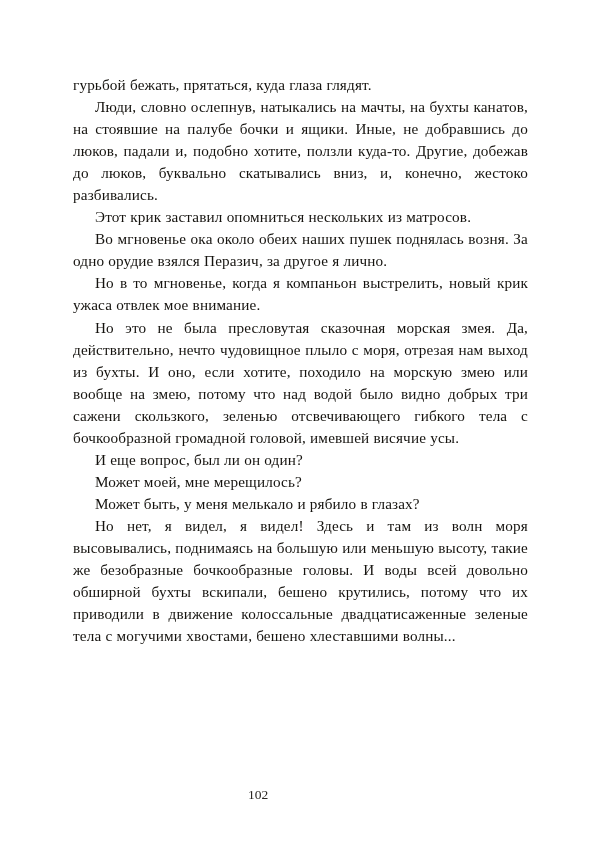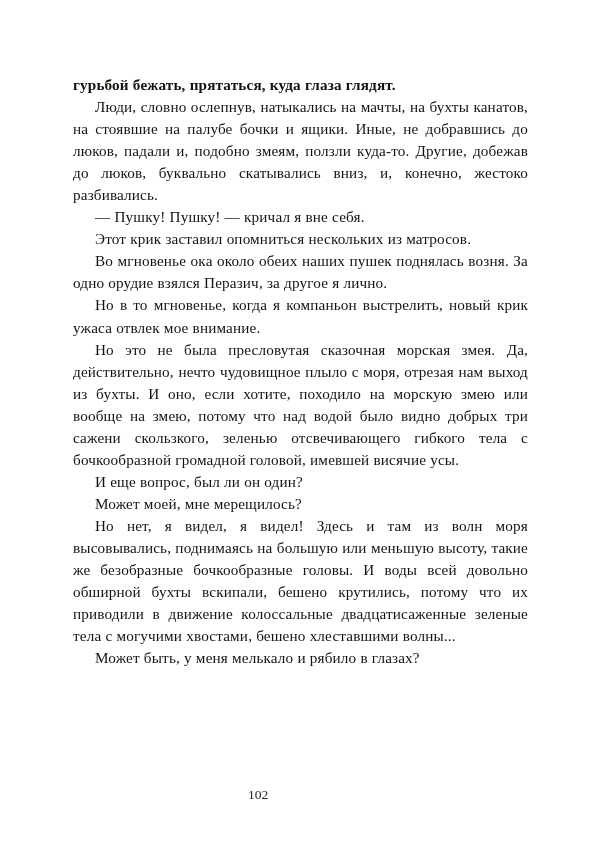--- a/index.html
+++ b/index.html
@@ -37,21 +37,20 @@
     text-align: justify;
     text-justify: inter-word;
     text-indent: 22px;
     hyphens: none;
     -webkit-hyphens: none;
     letter-spacing: 0.01em;
     word-spacing: 0.01em;
   }
   .para.noindent {
     text-indent: 0;
-    font-weight: bold;
   }
   
   .para::after {
     content: "";
     display: inline-block;
     width: 100%;
   }
   .para.nostretch::after {
     content: none;
   }
@@ -67,27 +66,26 @@
     font-family: "Liberation Serif", "DejaVu Serif", serif;
   }
 </style>
 </head>
 <body>
 
 <div id="page">
 
   <div id="text-block">
     <p class="para noindent nostretch">гурьбой бежать, прятаться, куда глаза глядят.</p>
-    <p class="para nostretch">Люди, словно ослепнув, натыкались на мачты, на бухты канатов, на стоявшие на палубе бочки и ящики. Иные, не добравшись до люков, падали и, подобно змеям, ползли куда-то. Другие, добежав до люков, буквально скатывались вниз, и, конечно, жестоко разбивались.</p>
-    <p class="para nostretch">— Пушку! Пушку! — кричал я вне себя.</p>
+    <p class="para nostretch">Люди, словно ослепнув, натыкались на мачты, на бухты канатов, на стоявшие на палубе бочки и ящики. Иные, не добравшись до люков, падали и, подобно хотите, ползли куда-то. Другие, добежав до люков, буквально скатывались вниз, и, конечно, жестоко разбивались.</p>
     <p class="para nostretch">Этот крик заставил опомниться нескольких из матросов.</p>
     <p class="para nostretch">Во мгновенье ока около обеих наших пушек поднялась возня. За одно орудие взялся Перазич, за другое я лично.</p>
     <p class="para nostretch">Но в то мгновенье, когда я компаньон выстрелить, новый крик ужаса отвлек мое внимание.</p>
     <p class="para nostretch">Но это не была пресловутая сказочная морская змея. Да, действительно, нечто чудовищное плыло с моря, отрезая нам выход из бухты. И оно, если хотите, походило на морскую змею или вообще на змею, потому что над водой было видно добрых три сажени скользкого, зеленью отсвечивающего гибкого тела с бочкообразной громадной головой, имевшей висячие усы.</p>
     <p class="para nostretch">И еще вопрос, был ли он один?</p>
     <p class="para nostretch">Может моей, мне мерещилось?</p>
+    <p class="para nostretch">Может быть, у меня мелькало и рябило в глазах?</p>
     <p class="para nostretch">Но нет, я видел, я видел! Здесь и там из волн моря высовывались, поднимаясь на большую или меньшую высоту, такие же безобразные бочкообразные головы. И воды всей довольно обширной бухты вскипали, бешено крутились, потому что их приводили в движение колоссальные двадцатисаженные зеленые тела с могучими хвостами, бешено хлеставшими волны...</p>
-    <p class="para nostretch">Может быть, у меня мелькало и рябило в глазах?</p>
   </div>
 
   <div id="page-number">102</div>
 
 </div>
 
 </body></html>

